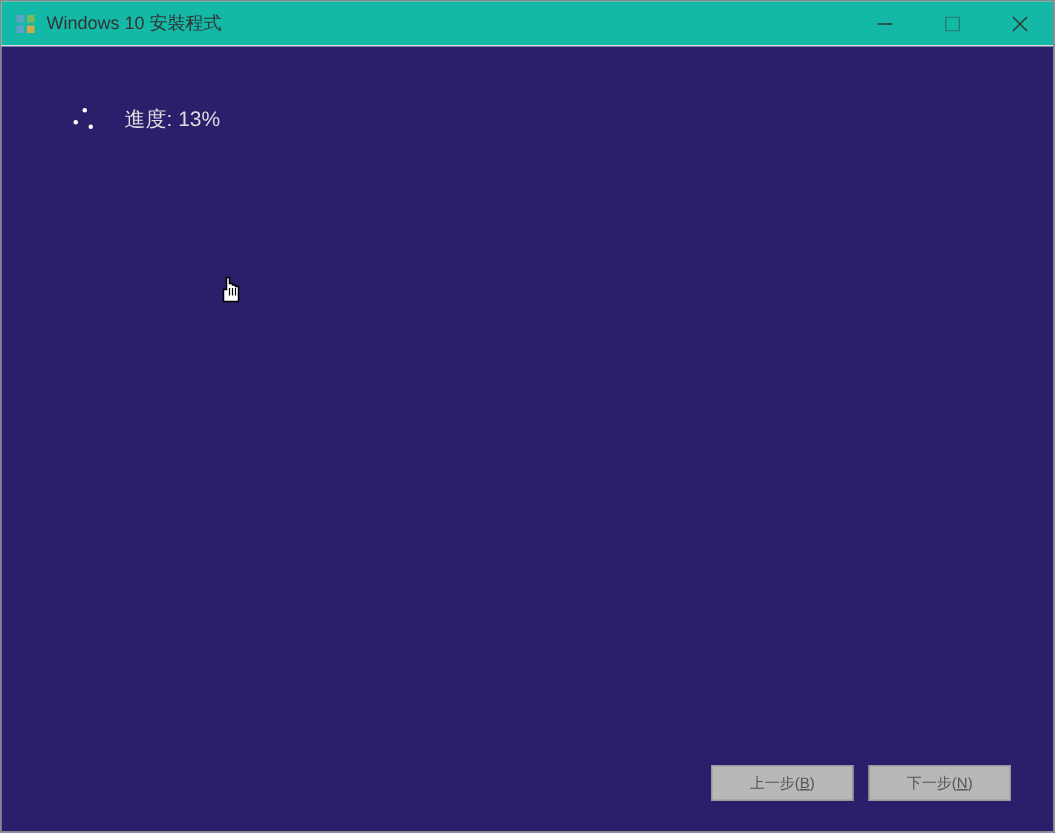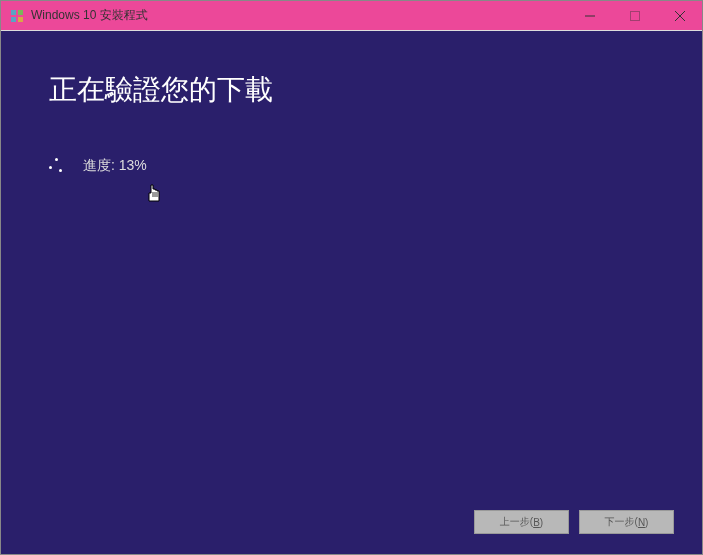--- a/index.html
+++ b/index.html
@@ -16,21 +16,21 @@
     }
     .window {
       width: 100%;
       height: 100%;
       border: 1px solid #888;
       display: flex;
       flex-direction: column;
     }
     .titlebar {
       height: 30px;
-      background: #ec4899;
+      background: #14b8a6;
       display: flex;
       align-items: center;
       padding-left: 8px;
       border-bottom: 1px solid #ddd;
     }
     .titlebar-icon {
       width: 16px;
       height: 16px;
       margin-right: 6px;
       flex-shrink: 0;
@@ -149,21 +149,20 @@
       <div class="win-btn">
         <svg viewBox="0 0 10 10">
             <line x1="0" y1="0" x2="10" y2="10" stroke="#333" stroke-width="1"></line>
             <line x1="10" y1="0" x2="0" y2="10" stroke="#333" stroke-width="1"></line>
           </svg>
       </div>
     </div>
   </div>
 
   <div class="content">
-    <h1 class="heading">正在驗證您的下載</h1>
 
     <div class="progress-row">
       <span class="spinner">
         <span class="spinner-dot" style="left:6px; top:0;"></span>
         <span class="spinner-dot" style="left:0; top:8px;"></span>
         <span class="spinner-dot" style="left:10px; top:11px;"></span>
       </span>
       <span>進度: 13%</span>
     </div>
 

